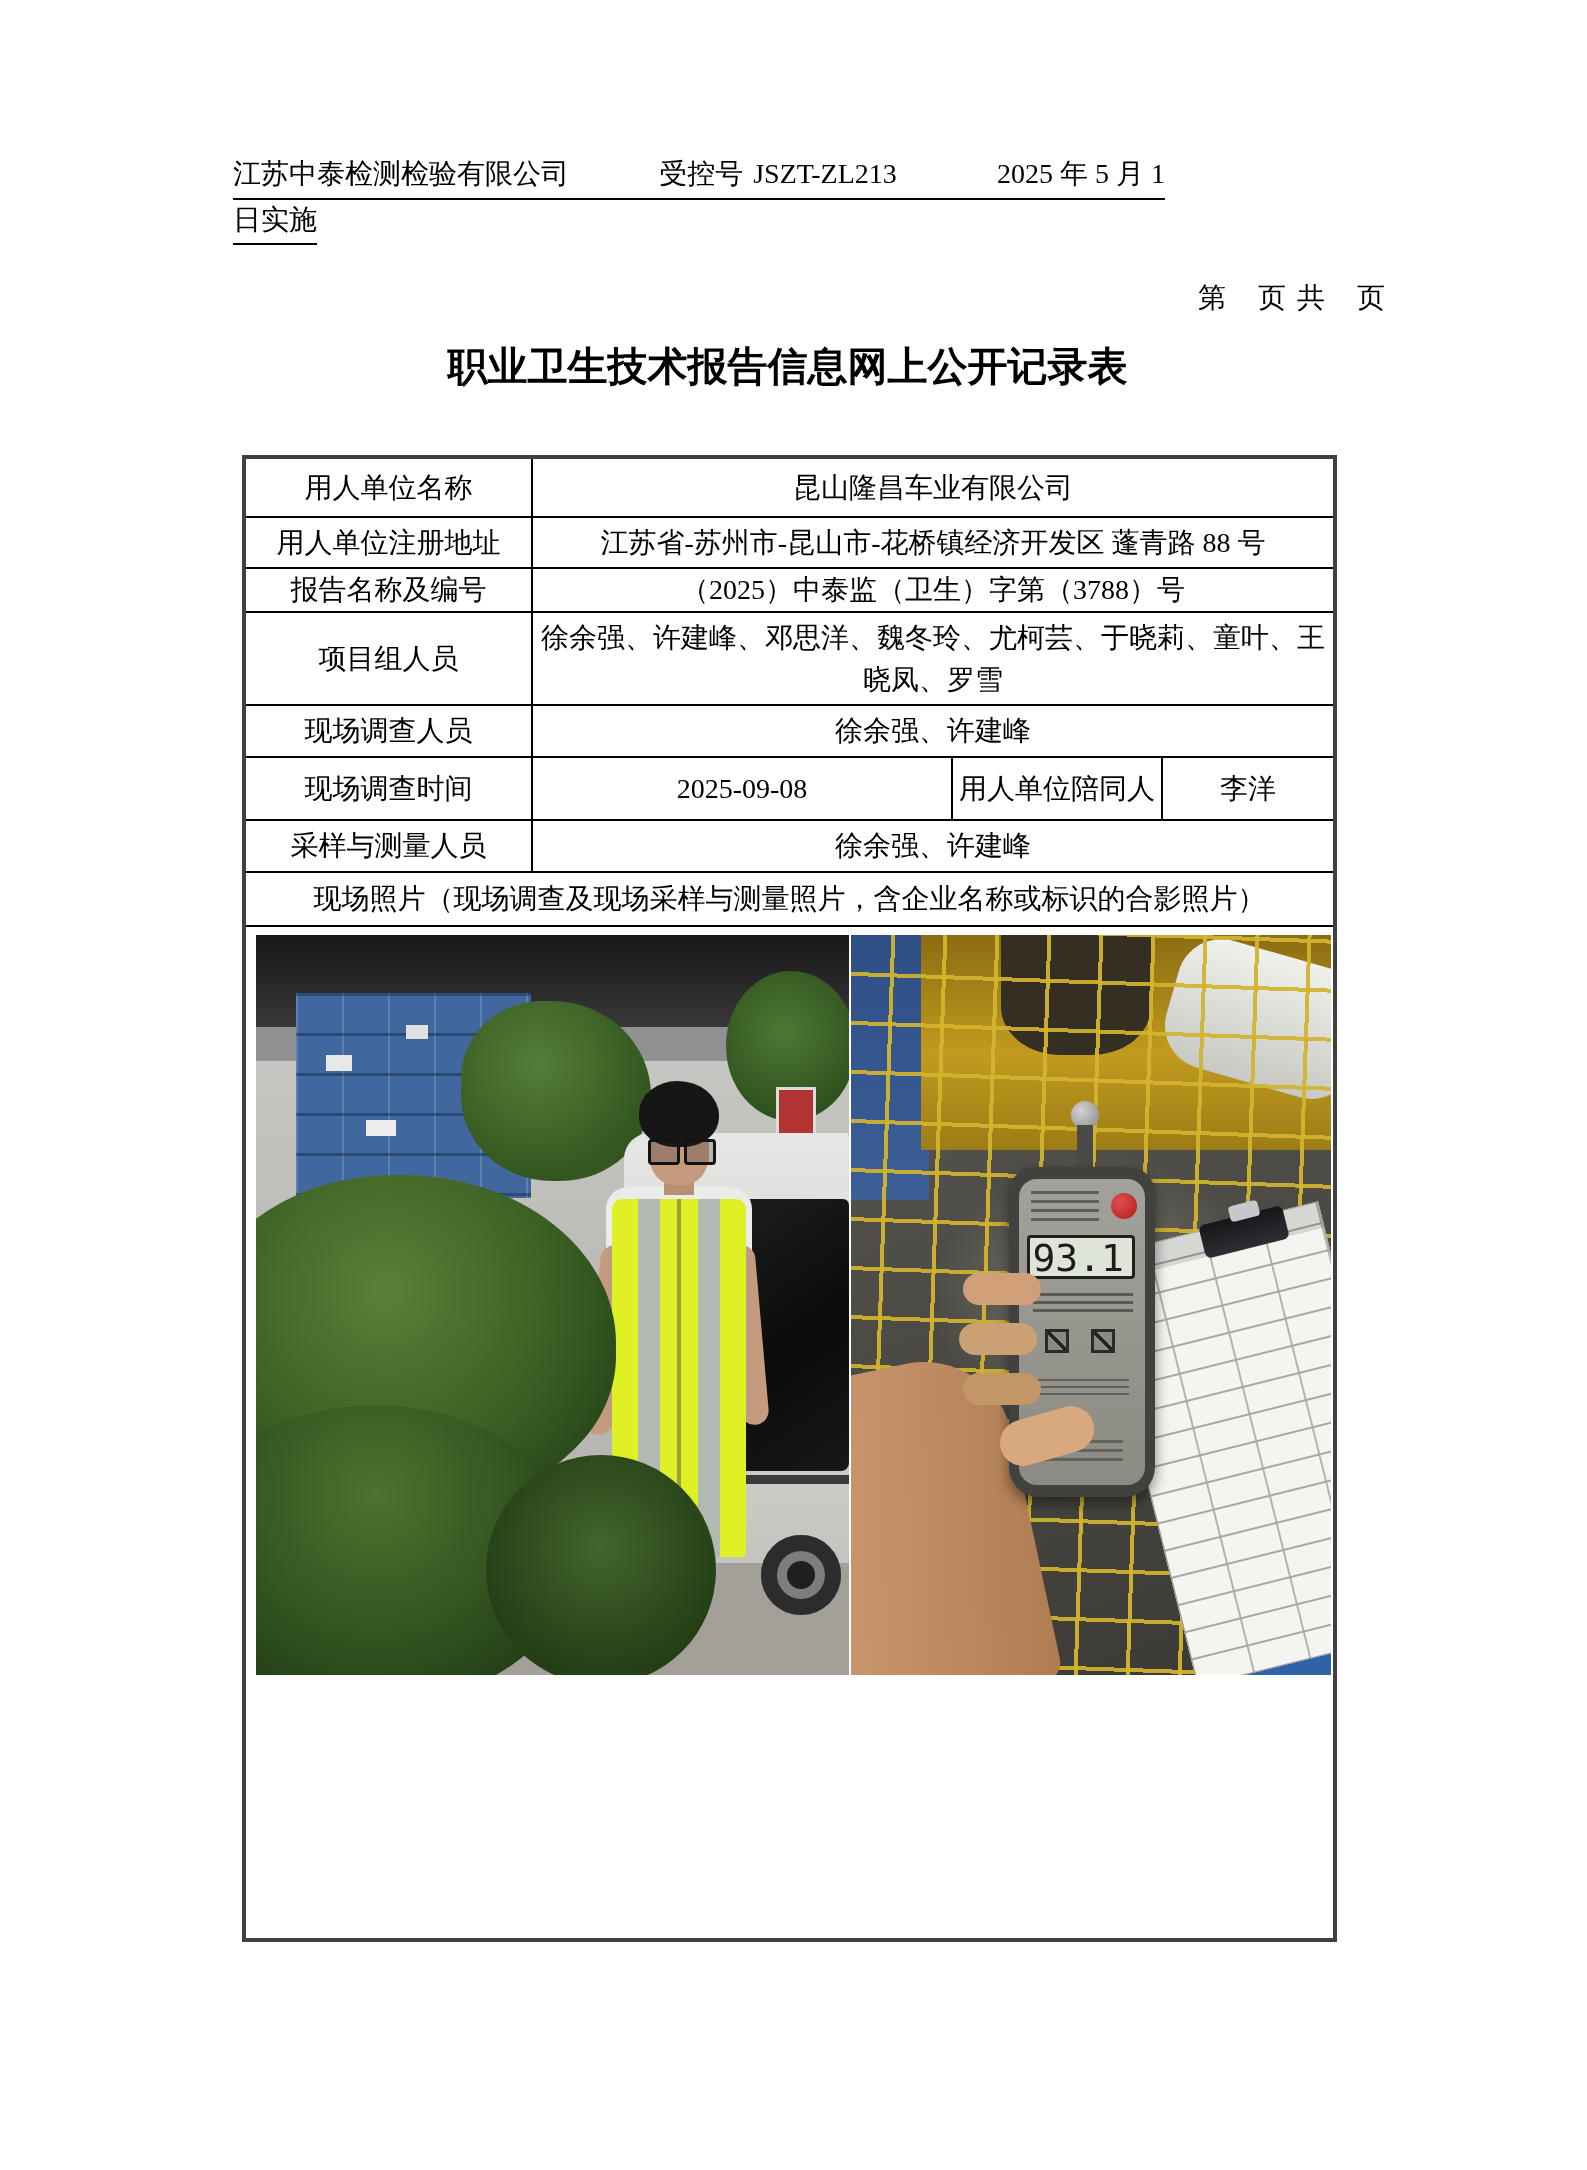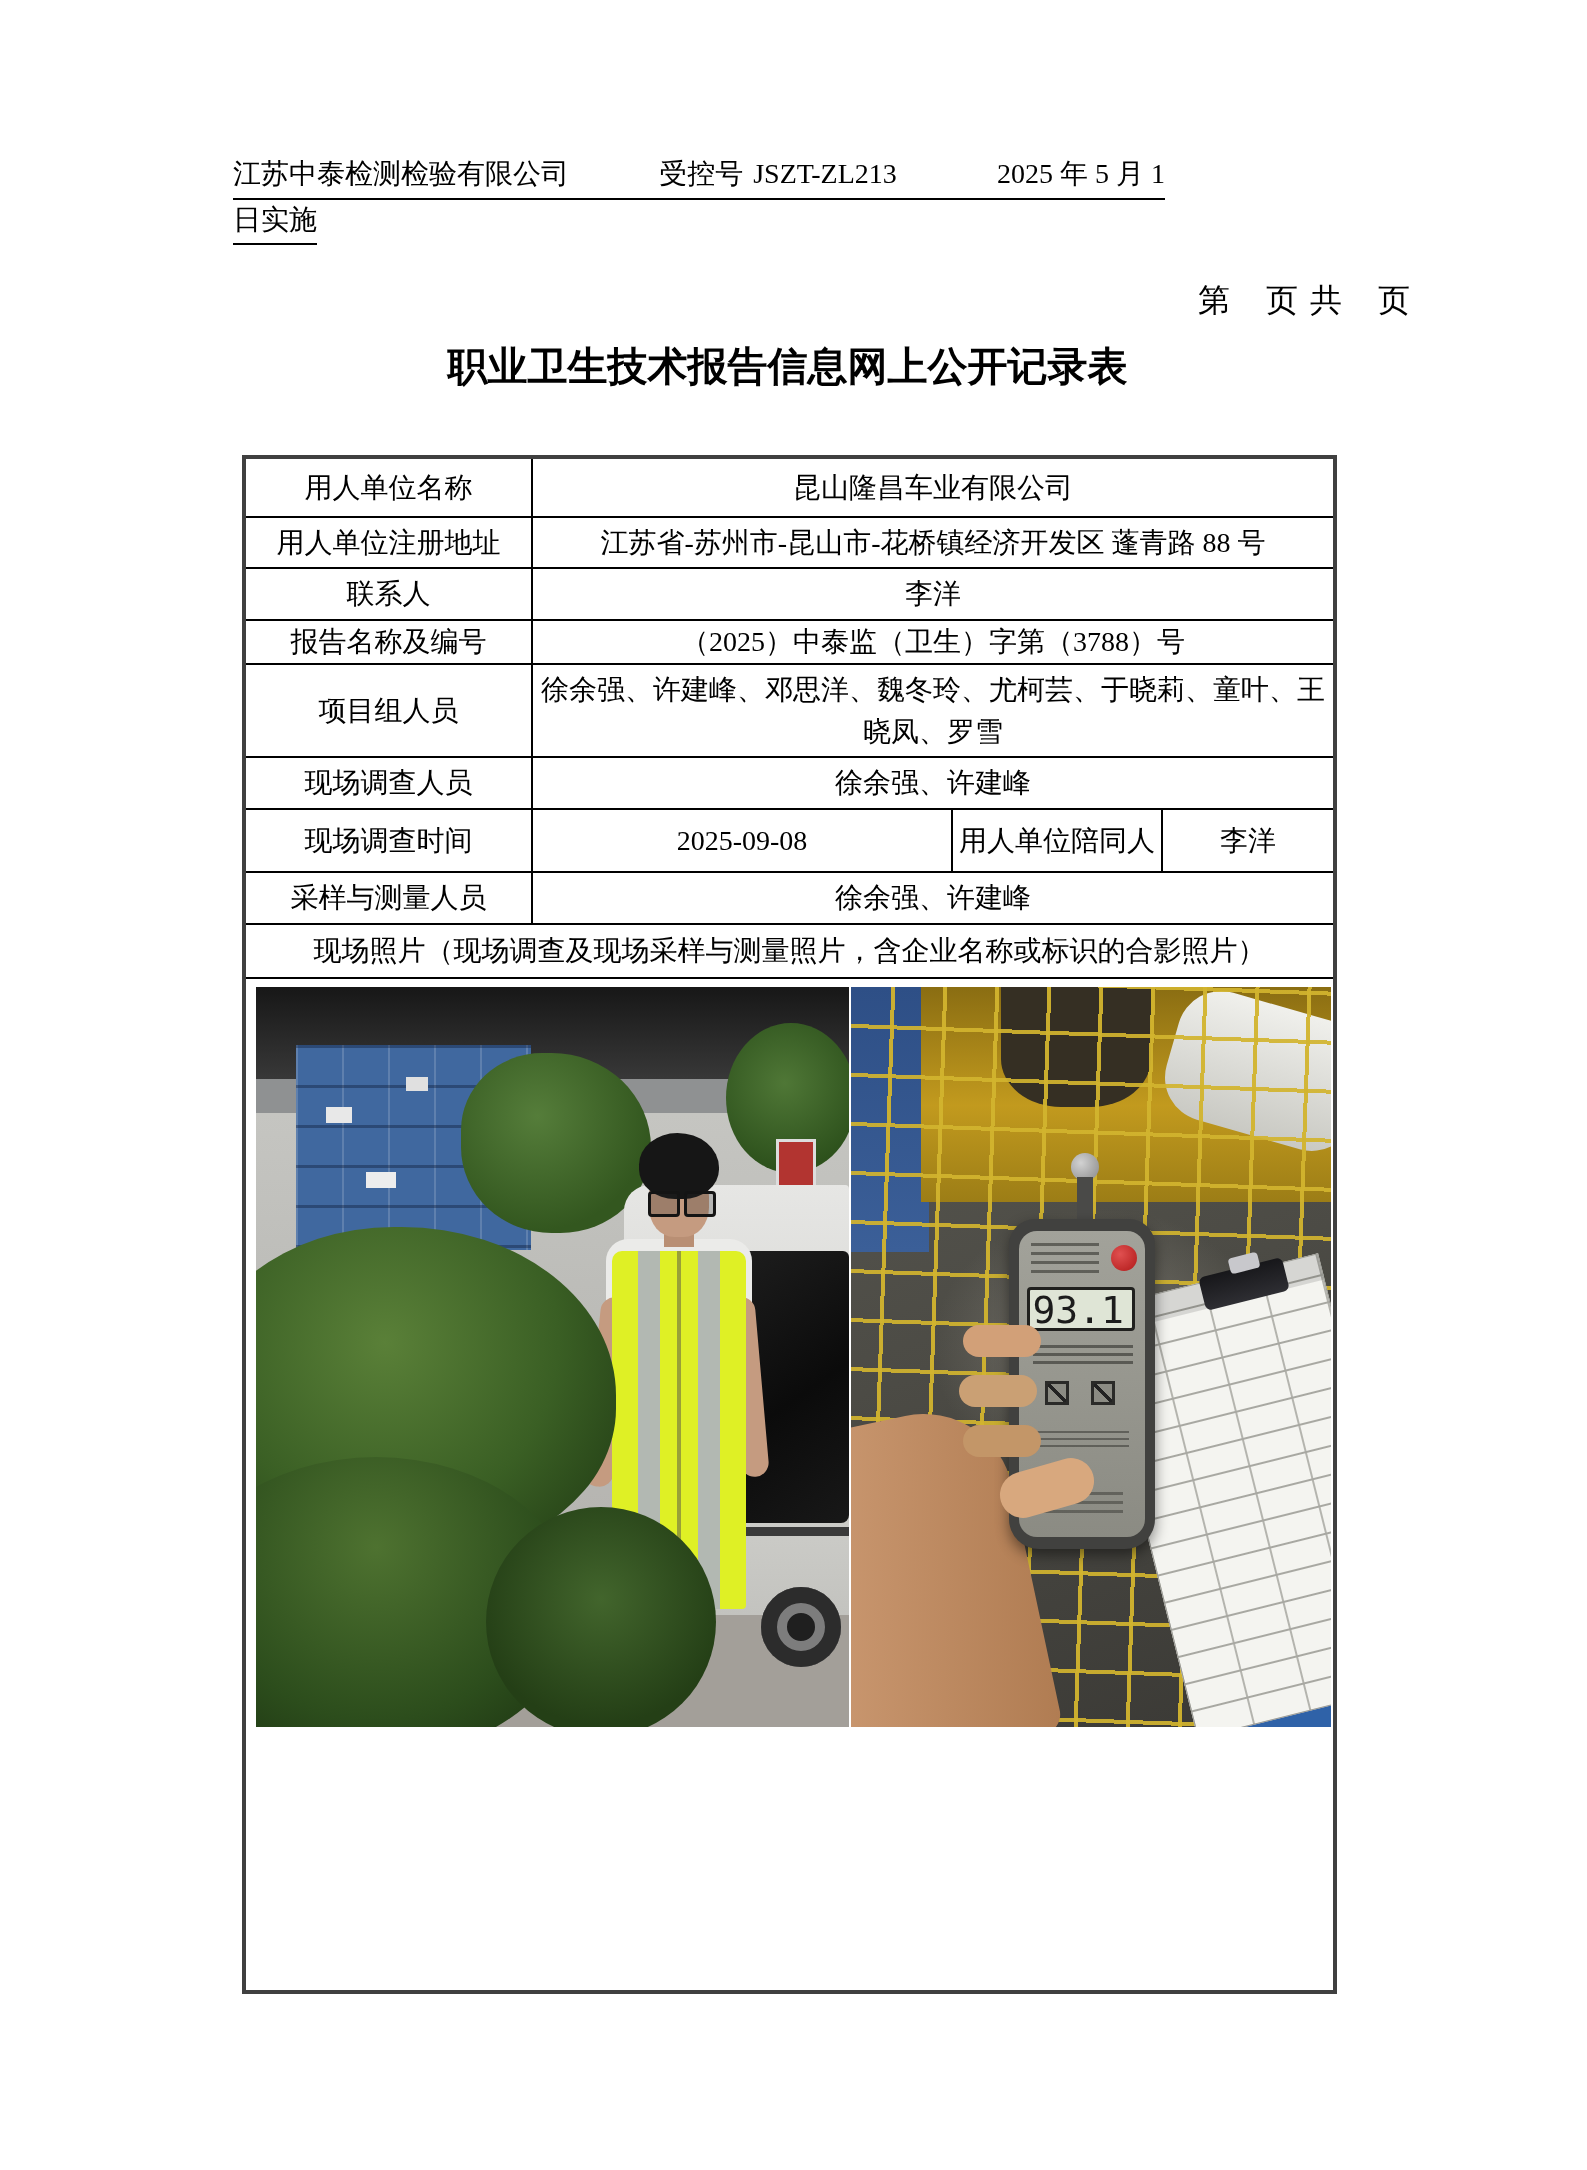--- a/index.html
+++ b/index.html
@@ -6,21 +6,21 @@
   body { font-family:"Liberation Serif","DejaVu Serif",serif; color:#000; }
   #page { position:relative; width:1587px; height:2170px; background:#fff; overflow:hidden;margin-top:43px; }
 
   
   .hdr-line1 { position:absolute; left:233px; top:112px; width:932px;
     display:flex; justify-content:space-between; align-items:flex-end;
     border-bottom:2px solid #000; padding-bottom:5px; font-size:28px; }
   .hdr-cont { position:absolute; left:233px; top:158px; font-size:28px;
     border-bottom:2px solid #000; padding-bottom:4px; }
   .hdr-ctrl span { margin-right:10px; }
-  .page-marker { position:absolute; left:1198px; top:236px; font-size:32px; letter-spacing:2px; }
+  .page-marker { position:absolute; left:1198px; top:236px; font-size:28px; letter-spacing:2px; }
 
   
   .doc-title { position:absolute; left:242px; top:296px; width:1091px; text-align:center;
     font-family:"Liberation Sans","DejaVu Sans",sans-serif; font-weight:bold; font-size:40px; }
 
   
   table.form { position:absolute; left:242px; top:412px; width:1091px;
     border-collapse:collapse; table-layout:fixed; border:4px solid #404040; }
   table.form td { border:2px solid #000; text-align:center; vertical-align:middle;
     font-size:28px; line-height:1.5; padding:0 4px; overflow:hidden; }
@@ -150,24 +150,20 @@
     </colgroup>
     <tbody>
         <tr style="height:60px">
       <td>用人单位名称</td>
       <td colspan="3">昆山隆昌车业有限公司</td>
     </tr>
     <tr style="height:51px">
       <td>用人单位注册地址</td>
       <td colspan="3">江苏省-苏州市-昆山市-花桥镇经济开发区 蓬青路 88 号</td>
     </tr>
-    <tr style="height:52px">
-      <td>联系人</td>
-      <td colspan="3">李洋</td>
-    </tr>
     <tr style="height:43px">
       <td>报告名称及编号</td>
       <td colspan="3">（2025）中泰监（卫生）字第（3788）号</td>
     </tr>
     <tr style="height:93px">
       <td>项目组人员</td>
       <td colspan="3">徐余强、许建峰、邓思洋、魏冬玲、尤柯芸、于晓莉、童叶、王晓凤、罗雪</td>
     </tr>
     <tr style="height:52px">
       <td>现场调查人员</td>

